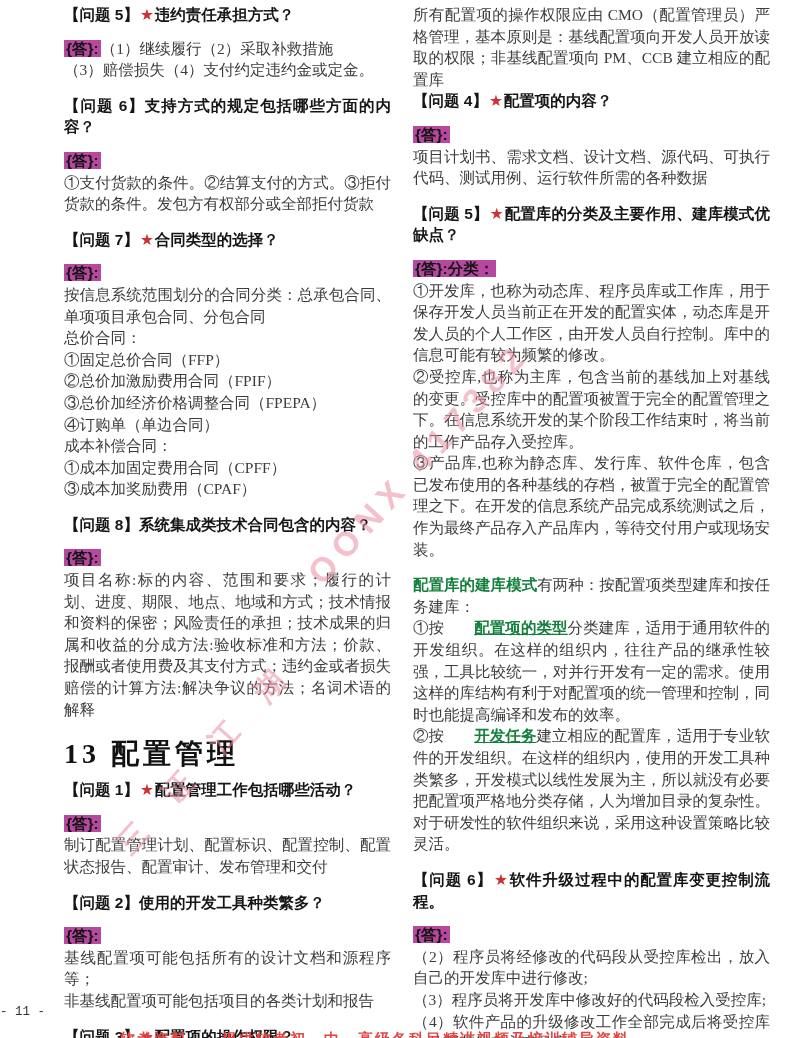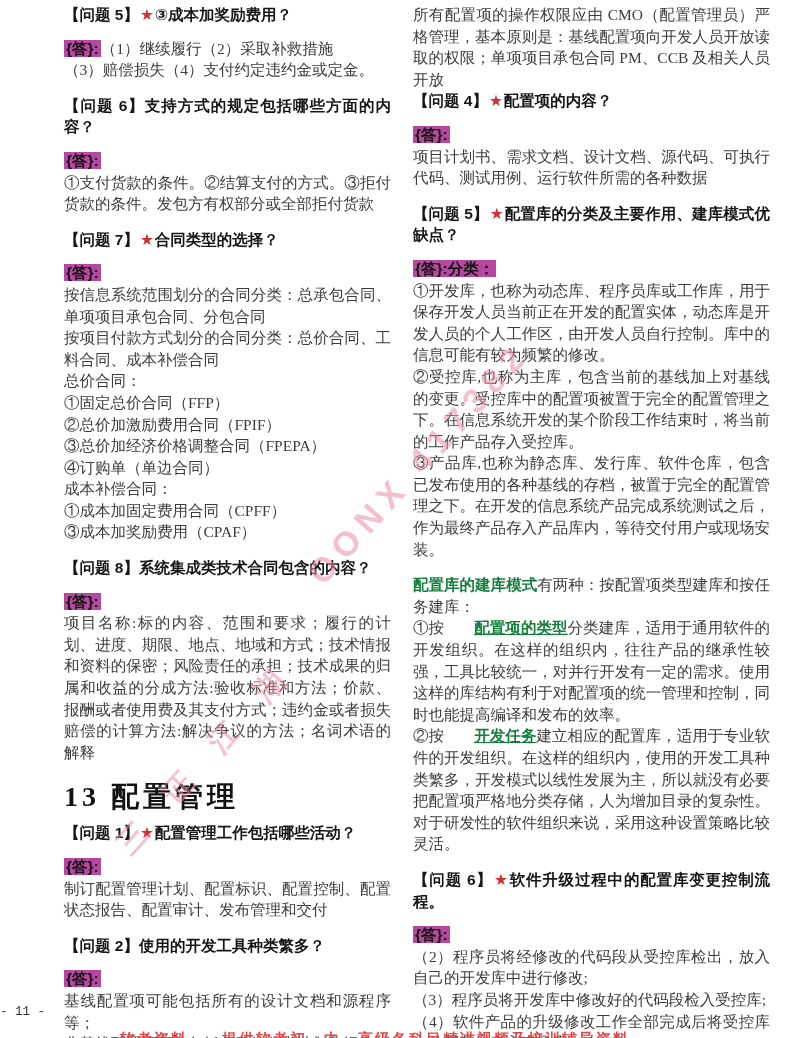--- a/index.html
+++ b/index.html
@@ -45,32 +45,31 @@
 </head>
 <body>
 
 <div class="page" style="--hl: #b6499f; --star: #d03030; --red: #e04848; --wm: rgba(235,140,160,0.55);">
   <div class="wm-layer">
       <span class="wm" style="left: 300px; top: 566px; font-size: 34px; letter-spacing: 8px; transform: rotate(-48deg);">OONX 417382</span>
       <span class="wm" style="left: 108px; top: 836px; font-size: 30px; letter-spacing: 38px; transform: rotate(-48deg);">三证江湖</span>
     </div>
   <div class="columns">
     <div class="col col-left">
-        <p class="q"><span>【问题 5】</span><span class="star">★</span><span>③成本加奖励费用？</span></p>
+        <p class="q"><span>【问题 5】</span><span class="star">★</span><span>违约责任承担方式？</span></p>
         <p class="ansline"><span class="hl">{答}:</span><span>（1）继续履行（2）采取补救措施</span></p>
         <p class="body"><span>（3）赔偿损失（4）支付约定违约金或定金。</span></p>
         <div class="gap"></div>
         <p class="q"><span>【问题 6】</span><span>支持方式的规定包括哪些方面的内容？</span></p>
         <p class="ansline"><span class="hl">{答}:</span></p>
         <p class="body"><span>①支付货款的条件。②结算支付的方式。③拒付货款的条件。发包方有权部分或全部拒付货款</span></p>
         <div class="gap"></div>
         <p class="q"><span>【问题 7】</span><span class="star">★</span><span>合同类型的选择？</span></p>
         <p class="ansline"><span class="hl">{答}:</span></p>
         <p class="body"><span>按信息系统范围划分的合同分类：总承包合同、单项项目承包合同、分包合同</span></p>
-        <p class="body"><span>按项目付款方式划分的合同分类：总价合同、工料合同、成本补偿合同</span></p>
         <p class="body"><span>总价合同：</span></p>
         <p class="body"><span>①固定总价合同（FFP）</span></p>
         <p class="body"><span>②总价加激励费用合同（FPIF）</span></p>
         <p class="body"><span>③总价加经济价格调整合同（FPEPA）</span></p>
         <p class="body"><span>④订购单（单边合同）</span></p>
         <p class="body"><span>成本补偿合同：</span></p>
         <p class="body"><span>①成本加固定费用合同（CPFF）</span></p>
         <p class="body"><span>③成本加奖励费用（CPAF）</span></p>
         <div class="gap"></div>
         <p class="q"><span>【问题 8】</span><span>系统集成类技术合同包含的内容？</span></p>
@@ -82,21 +81,21 @@
         <p class="body"><span>制订配置管理计划、配置标识、配置控制、配置状态报告、配置审计、发布管理和交付</span></p>
         <div class="gap"></div>
         <p class="q"><span>【问题 2】</span><span>使用的开发工具种类繁多？</span></p>
         <p class="ansline"><span class="hl">{答}:</span></p>
         <p class="body"><span>基线配置项可能包括所有的设计文档和源程序等；</span></p>
         <p class="body"><span>非基线配置项可能包括项目的各类计划和报告</span></p>
         <div class="gap"></div>
         <p class="q"><span>【问题 3】</span><span class="star">★</span><span>配置项的操作权限？</span></p>
       </div>
     <div class="col col-right">
-        <p class="body"><span>所有配置项的操作权限应由 CMO（配置管理员）严格管理，基本原则是：基线配置项向开发人员开放读取的权限；单项项目承包合同 PM、CCB 及相关人员开放</span></p>
+        <p class="body"><span>所有配置项的操作权限应由 CMO（配置管理员）严格管理，基本原则是：基线配置项向开发人员开放读取的权限；非基线配置项向 PM、CCB 建立相应的配置库</span></p>
         <p class="q"><span>【问题 4】</span><span class="star">★</span><span>配置项的内容？</span></p>
         <p class="ansline"><span class="hl">{答}:</span></p>
         <p class="body"><span>项目计划书、需求文档、设计文档、源代码、可执行代码、测试用例、运行软件所需的各种数据</span></p>
         <div class="gap"></div>
         <p class="q"><span>【问题 5】</span><span class="star">★</span><span>配置库的分类及主要作用、建库模式优缺点？</span></p>
         <p class="ansline"><span class="hl">{答}:分类：</span></p>
         <p class="body"><span>①开发库，也称为动态库、程序员库或工作库，用于保存开发人员当前正在开发的配置实体，动态库是开发人员的个人工作区，由开发人员自行控制。库中的信息可能有较为频繁的修改。</span></p>
         <p class="body"><span>②受控库,也称为主库，包含当前的基线加上对基线的变更。受控库中的配置项被置于完全的配置管理之下。在信息系统开发的某个阶段工作结束时，将当前的工作产品存入受控库。</span></p>
         <p class="body"><span>③产品库,也称为静态库、发行库、软件仓库，包含已发布使用的各种基线的存档，被置于完全的配置管理之下。在开发的信息系统产品完成系统测试之后，作为最终产品存入产品库内，等待交付用户或现场安装。</span></p>
         <div class="gap"></div>

